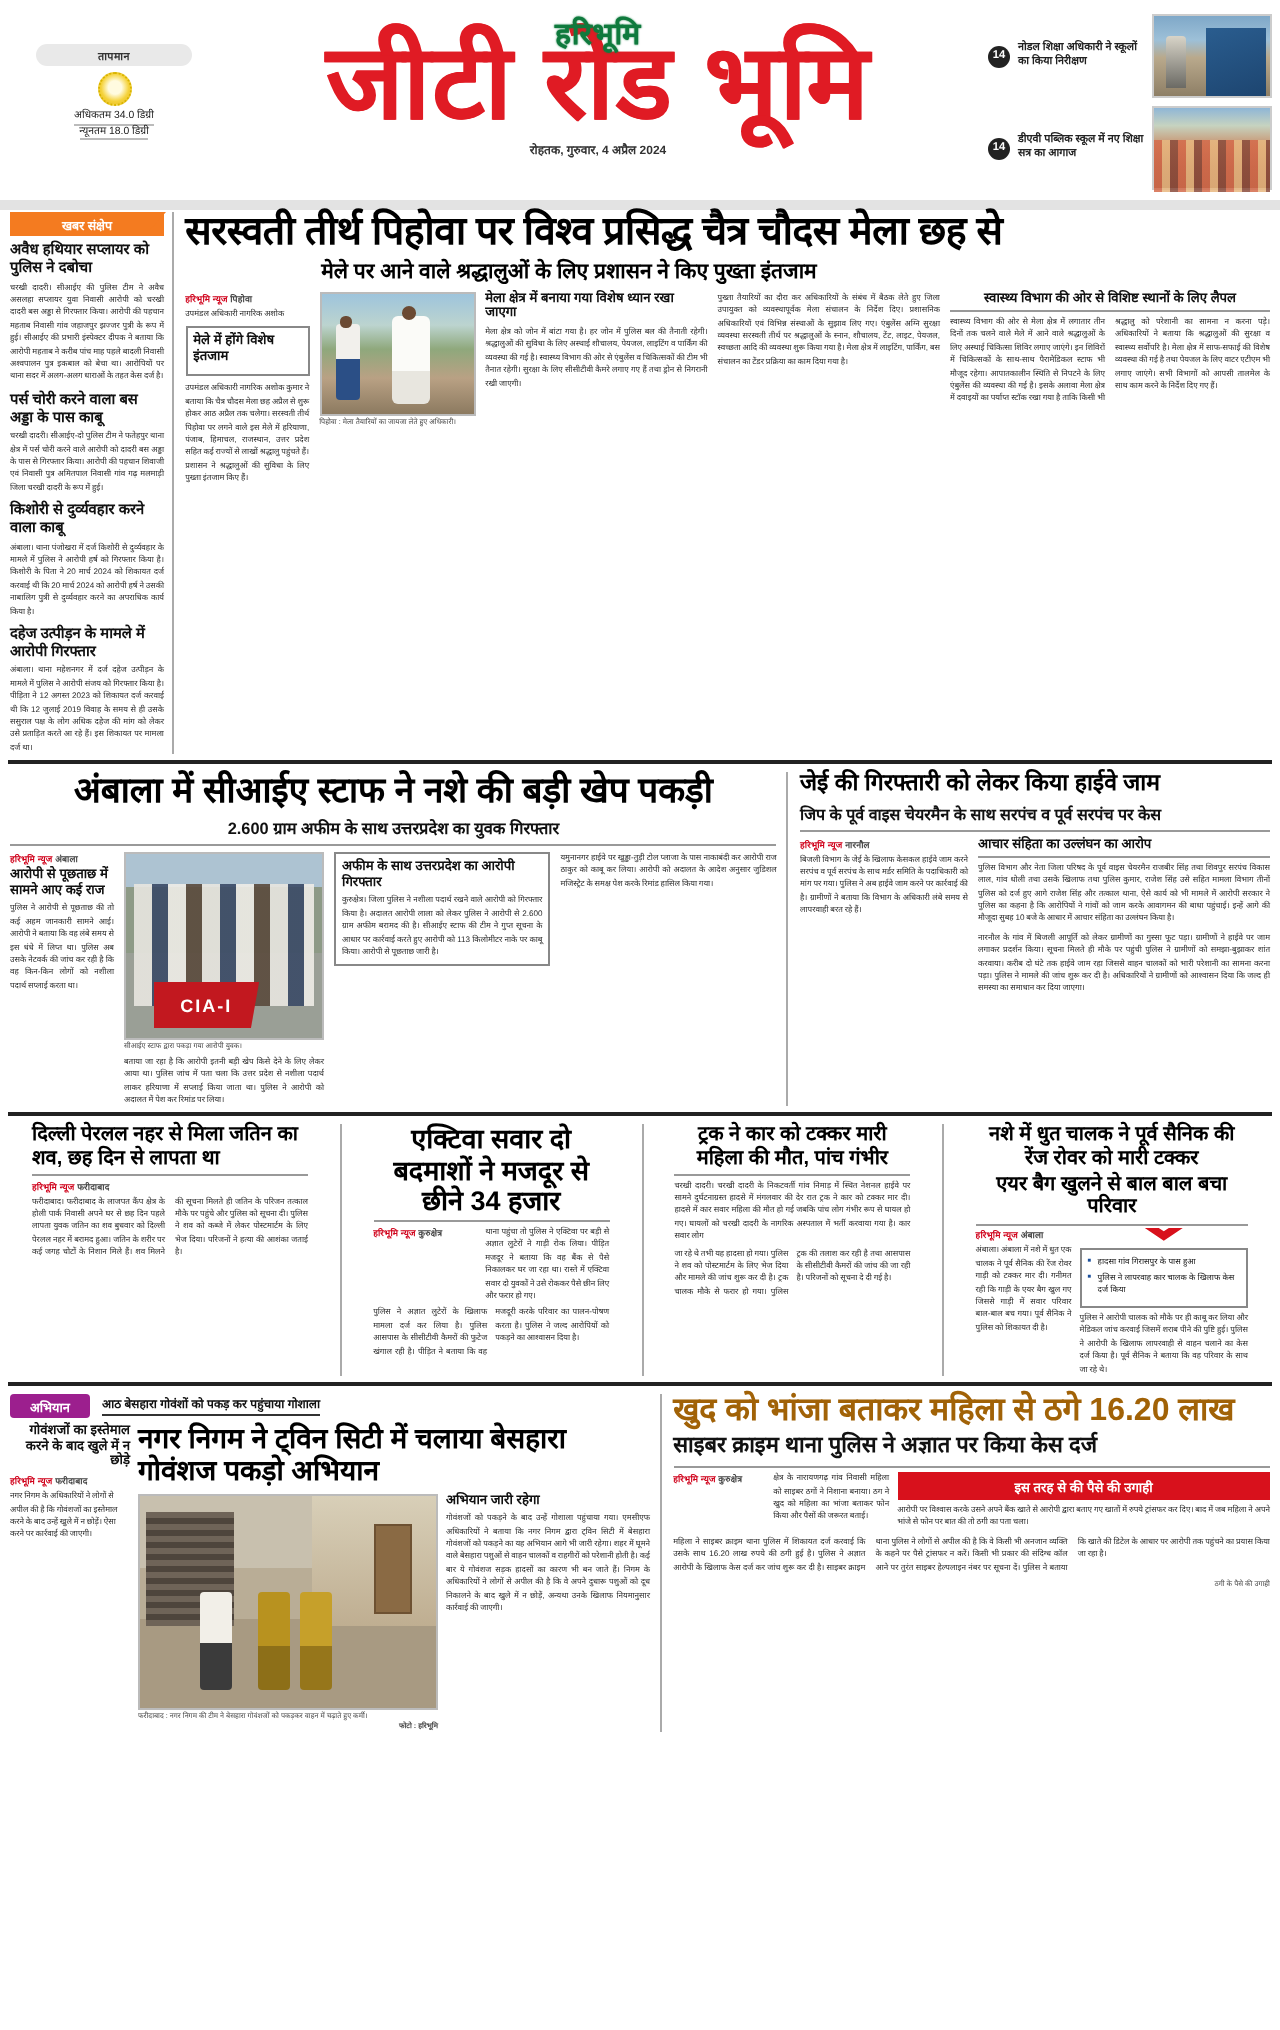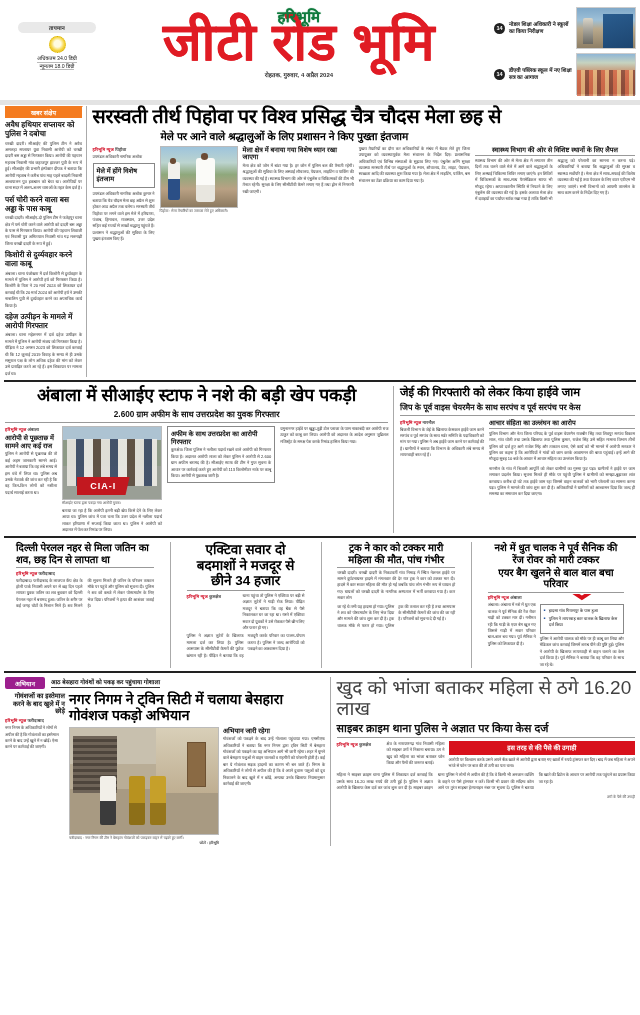--- a/index.html
+++ b/index.html
@@ -131,21 +131,21 @@
   .bullets li::before { content: "\25A0"; position: absolute; left: 0; top: 0; font-size: 3px; color: #1b4f9c; }
 
   
   .sec2 { display: flex; margin-top: 4px; }
   .s2-left { flex: 1; padding: 0 5px; }
   .s2-right { width: 246px; flex: 0 0 246px; padding: 0 5px 0 6px; }
   .h-big2 { font-size: 17.5px; font-weight: bold; line-height: 1.1; text-align: center; color: #000; }
   .sub2 { font-size: 8.2px; font-weight: bold; text-align: center; margin: 3px 0 3px; color: #111; }
   .h-r2 { font-size: 11.5px; font-weight: bold; line-height: 1.12; color: #000; }
   .sub-r2 { font-size: 8px; font-weight: bold; margin: 2px 0 3px; color: #111; }
-  .cia-photo { width: 100%; height: 74px; position: relative;
+  .cia-photo { width: 100%; height: 94px; position: relative;
       background: linear-gradient(180deg,#adc3d2 0 18%,#8d9a86 18% 54%,#9a9f96 54% 100%); text-align: center; }
   .cia-photo .row { position: absolute; left: 4%; top: 16%; width: 92%; height: 66%;
       background: repeating-linear-gradient(90deg,
         #e8e6e0 0 9px, #3a4a66 9px 17px, #efede7 17px 26px, #5a4a3c 26px 34px); opacity: .9; }
   .cia-sign { position: absolute; left: 14%; bottom: 5%; width: 54%; height: 26%;
       background: #c2181f; color: #fff; font-size: 9px; font-weight: bold;
       display: flex; align-items: center; justify-content: center; letter-spacing: 1px;
       clip-path: polygon(0 0, 100% 0, 92% 100%, 0 100%); }
 
   
@@ -161,21 +161,21 @@
   .s4-right { flex: 1; padding: 0 5px 0 6px; }
   .tagpill {
     display: inline-block; background: #9c1f8e; color: #fff; font-size: 6.4px;
     font-weight: bold; padding: 1.6px 10px; border-radius: 2px;
   }
   .kicker-line {
     display: inline-block; font-size: 6px; font-weight: bold; color: #111;
     border-bottom: .6px solid #333; padding-bottom: 1px; margin-left: 6px;
   }
   .h4 { font-size: 14px; font-weight: bold; line-height: 1.12; color: #000; }
-  .h4r { font-size: 19px; font-weight: normal; line-height: 1.12; color: #404040; }
+  .h4r { font-size: 16px; font-weight: bold; line-height: 1.12; color: #a16207; }
   .sub4r { font-size: 11px; font-weight: bold; line-height: 1.15; margin-top: 2px; }
   .gow-photo { width: 100%; height: 108px; position: relative;
       background: linear-gradient(180deg,#c8c0ae 0 34%,#b9ad96 34% 58%,#a89a82 58% 100%); }
   .gow-photo .wall { position: absolute; right: 0; top: 0; width: 42%; height: 62%;
       background: linear-gradient(180deg,#d8cfb8,#bfae91); }
   .gow-photo .door { position: absolute; right: 8%; top: 14%; width: 13%; height: 42%;
       background: #8a6a44; border: 1px solid #6d5132; }
   .gow-photo .truck { position: absolute; left: 2%; top: 8%; width: 30%; height: 54%;
       background: repeating-linear-gradient(180deg,#6f6458 0 3px,#4e453c 3px 6px); }
   .gow-photo .p1,.gow-photo .p2,.gow-photo .p3 { position: absolute; bottom: 8%; width: 11%; height: 46%;

